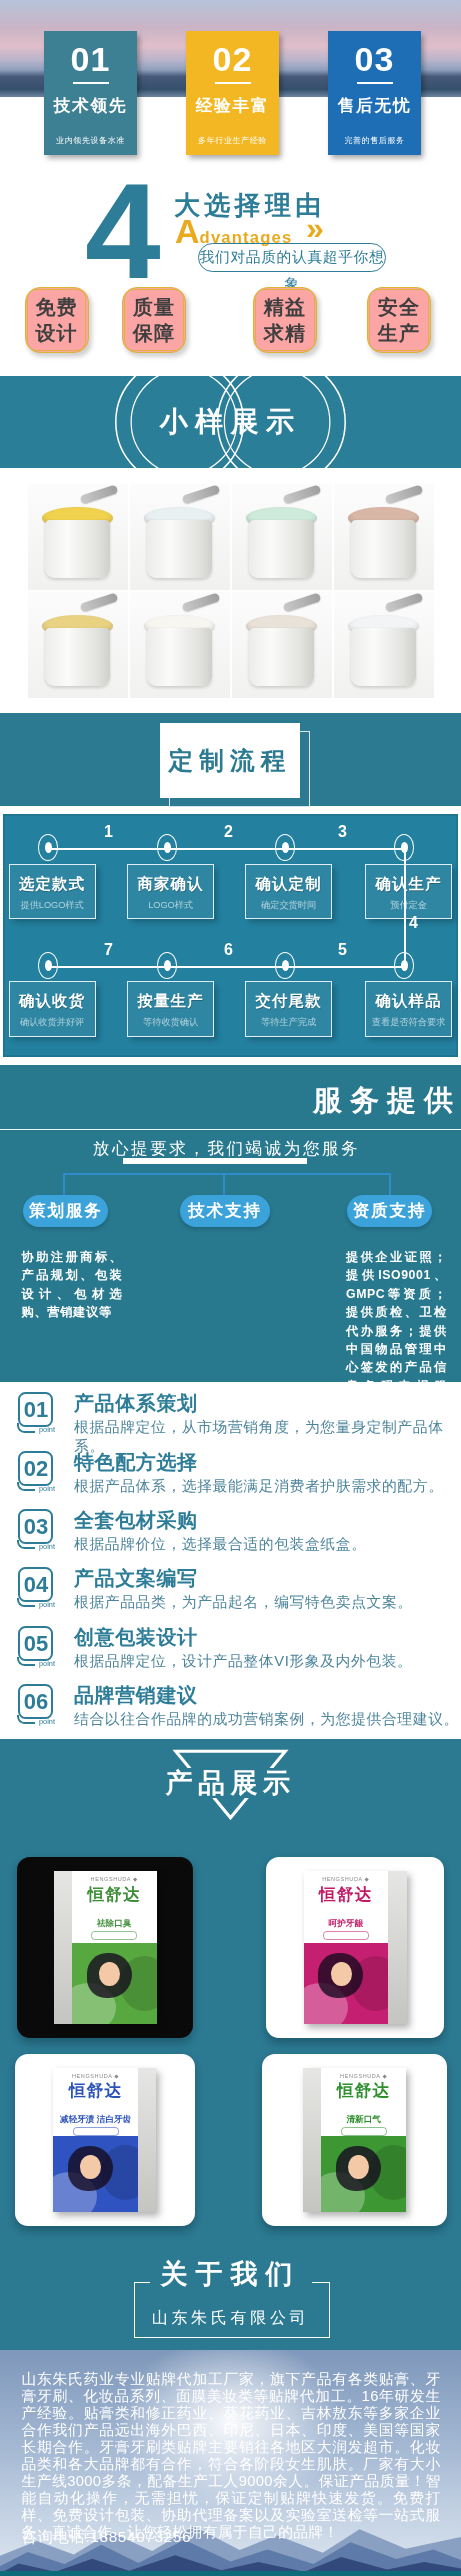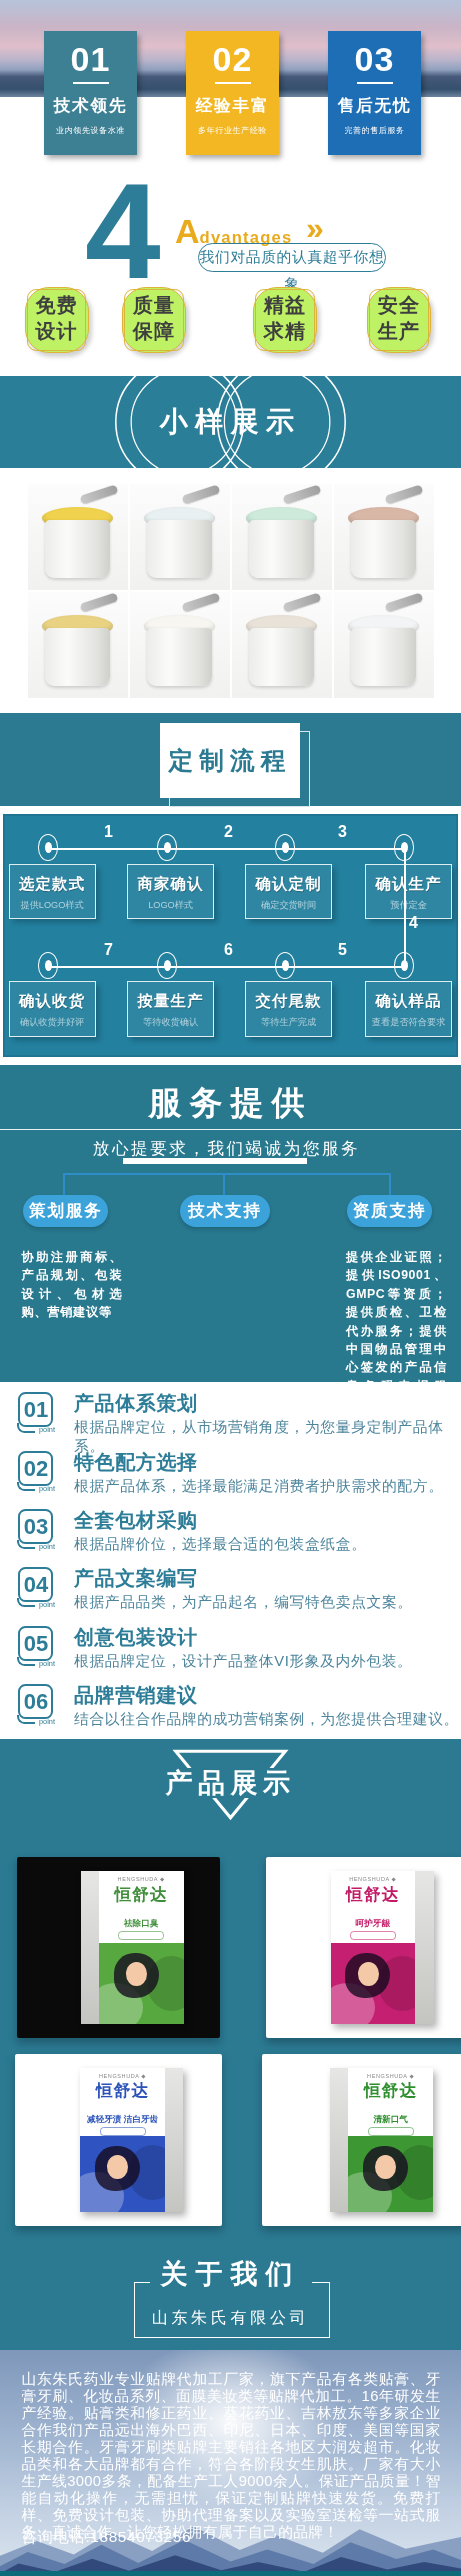--- a/index.html
+++ b/index.html
@@ -7,33 +7,33 @@
         font-family:"Liberation Sans","DejaVu Sans",sans-serif;}
   .abs{position:absolute;}
   
   #hero-photo{left:0;top:0;width:461px;height:97px;
     background:linear-gradient(180deg,#b6c3da 0%,#cab4c6 28%,#e0bfca 48%,#b9b4cc 62%,#8fa0bd 72%,#47597a 79%,#34506d 92%,#6d84a0 100%);}
   .hero-card{top:31px;width:93px;height:124px;color:#fff;text-align:center;
     box-shadow:2.5px 3.7px 5.5px rgba(0,0,0,.35);}
   .hero-num{font-size:34px;font-weight:bold;padding-top:8.6px;letter-spacing:1.2px;}
   .hero-line{width:36px;height:1.8px;background:#fff;margin:3.7px auto 0;}
   .hero-title{font-size:16.6px;font-weight:bold;letter-spacing:1.8px;margin-top:11px;}
-  .hero-sub{font-size:8px;letter-spacing:0.6px;margin-top:8px;}
+  .hero-sub{font-size:8px;letter-spacing:0.6px;margin-top:18px;}
   
   #big4{left:85px;top:182px;font-size:136px;line-height:98px;font-weight:bold;color:#2e7d98;}
   #r4-title{left:174px;top:188px;font-size:26px;font-weight:bold;color:#2e7d98;letter-spacing:4.3px;}
   #adv{left:175px;top:210px;color:#e9ab1d;white-space:nowrap;}
   #adv .a0{font-size:34px;font-weight:bold;}
   #adv .a1{font-size:16.6px;font-weight:bold;letter-spacing:1.2px;}
   #adv .arr{font-size:32px;font-weight:bold;margin-left:13.5px;vertical-align:3.7px;}
   #slogan{left:176px;top:243px;width:186px;height:27px;border:1.8px solid #2e7d98;border-radius:16.6px;
     color:#2e7d98;font-size:14.8px;text-align:center;line-height:27px;letter-spacing:0.6px;margin-left:22px;}
   
-  .badge{top:287px;width:62px;height:64px;background:#bef264;border:1.8px solid #ddb43a;border-radius:24px;
-    box-shadow:2.5px 3.1px 4.3px rgba(0,0,0,.18);text-align:center;font-family:Liberation Mono, monospace;}
+  .badge{top:287px;width:62px;height:64px;background:#fca5a5;border:1.8px solid #ddb43a;border-radius:15px;
+    box-shadow:2.5px 3.1px 4.3px rgba(0,0,0,.18);text-align:center;}
   .badge .in{position:absolute;left:1.2px;top:1.2px;right:1.2px;bottom:1.2px;border:1.2px solid #ddb43a;border-radius:9.2px;}
   .badge .tx{position:relative;font-size:20px;font-weight:bold;color:#3f3f3f;line-height:26.4px;padding-top:5.5px;letter-spacing:1.2px;}
   
   #band-sample{left:0;top:376px;width:461px;height:92px;background:#2b7e97;overflow:hidden;}
   #band-sample h2{margin:0;text-align:center;line-height:92px;font-size:28px;color:#fff;letter-spacing:7.4px;font-weight:bold;position:relative;z-index:2;}
   
   #jar-grid{left:28px;top:484px;width:406px;height:214px;display:grid;grid-template-columns:repeat(4,1fr);grid-template-rows:1fr 1fr;gap:1.8px;background:#fff;}
   .jar-cell{background:linear-gradient(180deg,#fcfcfc,#f1f1f0);position:relative;overflow:hidden;}
   .jar{position:absolute;left:50%;top:9.8px;width:74px;height:86px;margin-left:-37px;}
   .spoon{position:absolute;right:-2.5px;top:-3.7px;width:38px;height:9.2px;border-radius:4.9px;
@@ -52,21 +52,21 @@
   .fline{position:absolute;background:#fff;}
   .fnum{position:absolute;width:24.6px;text-align:center;color:#fff;font-size:16px;font-weight:bold;}
   .node{position:absolute;width:18.4px;height:24.6px;border:1.8px solid #fff;border-radius:50%;}
   .node::after{content:'';position:absolute;left:50%;top:50%;width:7.4px;height:11px;margin:-5.5px 0 0 -3.7px;background:#fff;border-radius:50%;}
   .fbox{position:absolute;width:85px;height:53px;border:0.9px solid rgba(255,255,255,.85);
     background:rgba(255,255,255,.05);box-shadow:3.7px 4.3px 5.5px rgba(0,25,35,.28);text-align:center;color:#fff;}
   .fbox .t{font-size:15.4px;font-weight:bold;margin-top:9.2px;letter-spacing:1.2px;text-shadow:0.6px 0.6px 0.6px rgba(0,0,0,.25);}
   .fbox .s{font-size:9.2px;color:rgba(255,255,255,.62);margin-top:4.3px;}
   
   #services{left:0;top:1065px;width:461px;height:317px;background:#28788e;color:#fff;}
-  #sv-title{width:461px;text-align:center;top:16px;font-size:33px;font-weight:bold;letter-spacing:8px;}
+  #sv-title{width:461px;text-align:right;top:16px;font-size:29px;font-weight:bold;letter-spacing:8px;}
   #sv-hair{left:0;top:64px;width:461px;height:1.2px;background:rgba(255,255,255,.9);}
   #sv-sub{width:453px;text-align:center;top:73px;font-size:16.6px;letter-spacing:2.5px;}
   #sv-thick{left:123px;top:93px;width:184px;height:6.1px;background:#fff;}
   .sv-line{position:absolute;background:#2f8cc9;}
   .pill{position:absolute;top:130px;height:32px;background:#3ba2da;border-radius:16px;text-align:center;
     line-height:32px;font-size:16.6px;font-weight:bold;letter-spacing:1.8px;box-shadow:0 2.5px 3.7px rgba(0,30,45,.2);}
   .sv-col{position:absolute;top:183px;width:101px;font-size:12.3px;line-height:18.4px;font-weight:bold;letter-spacing:0.6px;text-align:justify;}
   
   #points{left:0;top:1383px;width:461px;height:355px;background:#fff;}
   .pt{position:absolute;left:0;width:461px;height:55px;}
@@ -75,22 +75,22 @@
   .hook{position:absolute;left:16.6px;top:31px;width:16px;height:7.4px;border-left:2.2px solid #2e7d98;
     border-bottom:2.2px solid #2e7d98;border-bottom-left-radius:7.4px;}
   .ptlabel{position:absolute;left:39px;top:33px;font-size:7.4px;color:#2e7d98;}
   .pt .t{position:absolute;left:74px;top:-2.5px;font-size:20px;font-weight:bold;color:#2e7d98;letter-spacing:0.6px;}
   .pt .d{position:absolute;left:74px;top:26px;font-size:14.8px;color:#4d859c;letter-spacing:0.6px;}
   
   #showcase{left:0;top:1739px;width:461px;height:508px;background:#2b7a92;}
   #tri{left:172px;top:8.6px;}
   #ps-title{width:461px;text-align:center;top:26px;font-size:27px;font-weight:bold;color:#fff;letter-spacing:5.5px;z-index:2;}
   #ps-title span{background:#2b7a92;padding:0 7.4px;}
-  .pcard{position:absolute;border-radius:2px;box-shadow:0 4.3px 8.6px rgba(0,10,20,.28);overflow:hidden;
-    display:flex;align-items:center;justify-content:center;padding-left:27px;}
+  .pcard{position:absolute;border-radius:13px;box-shadow:0 4.3px 8.6px rgba(0,10,20,.28);overflow:hidden;
+    display:flex;align-items:center;justify-content:center;}
   .pcard.black{background:#0a0a0a;}
   .pcard.white{background:#fff;}
   .tpbox{display:flex;height:84%;width:103px;filter:drop-shadow(3.1px 4.3px 3.7px rgba(0,0,0,.3));}
   .tpbox.rev{flex-direction:row-reverse;}
   .tpside{width:18.4px;background:linear-gradient(180deg,#e6e6e4,#c4c4c1);}
   .tpfront{flex:1;background:#fff;display:flex;flex-direction:column;}
   .tptop{height:44%;text-align:center;padding-top:4.9px;}
   .tplogo{font-size:5.5px;letter-spacing:0.6px;color:#8a8a8a;}
   .tpbrand{font-size:16.6px;font-weight:bold;letter-spacing:1.2px;margin-top:1.2px;}
   .tpvariant{font-size:8.6px;font-weight:bold;margin-top:12px;line-height:10.5px;padding:0 4.9px;}
@@ -143,20 +143,21 @@
     <div class="hero-sub">多年行业生产经验</div>
   </div>
   <div class="abs hero-card" style="left: 328px; background: rgb(30, 110, 182);">
     <div class="hero-num">03</div>
     <div class="hero-line"></div>
     <div class="hero-title">售后无忧</div>
     <div class="hero-sub">完善的售后服务</div>
   </div>
 
   <div class="abs" id="big4">4</div>
+  <div class="abs" id="r4-title">大选择理由</div>
   <div class="abs" id="adv">
     <span class="a0">A</span><span class="a1">dvantages</span><span class="arr">»</span>
   </div>
   <div class="abs" id="slogan">我们对品质的认真超乎你想象</div>
 
   <div class="abs badge" style="left:24.6px">
       <div class="in"></div>
     <div class="tx"><span>免费</span><br><span>设计</span></div>
     </div>
   <div class="abs badge" style="left:122px">

